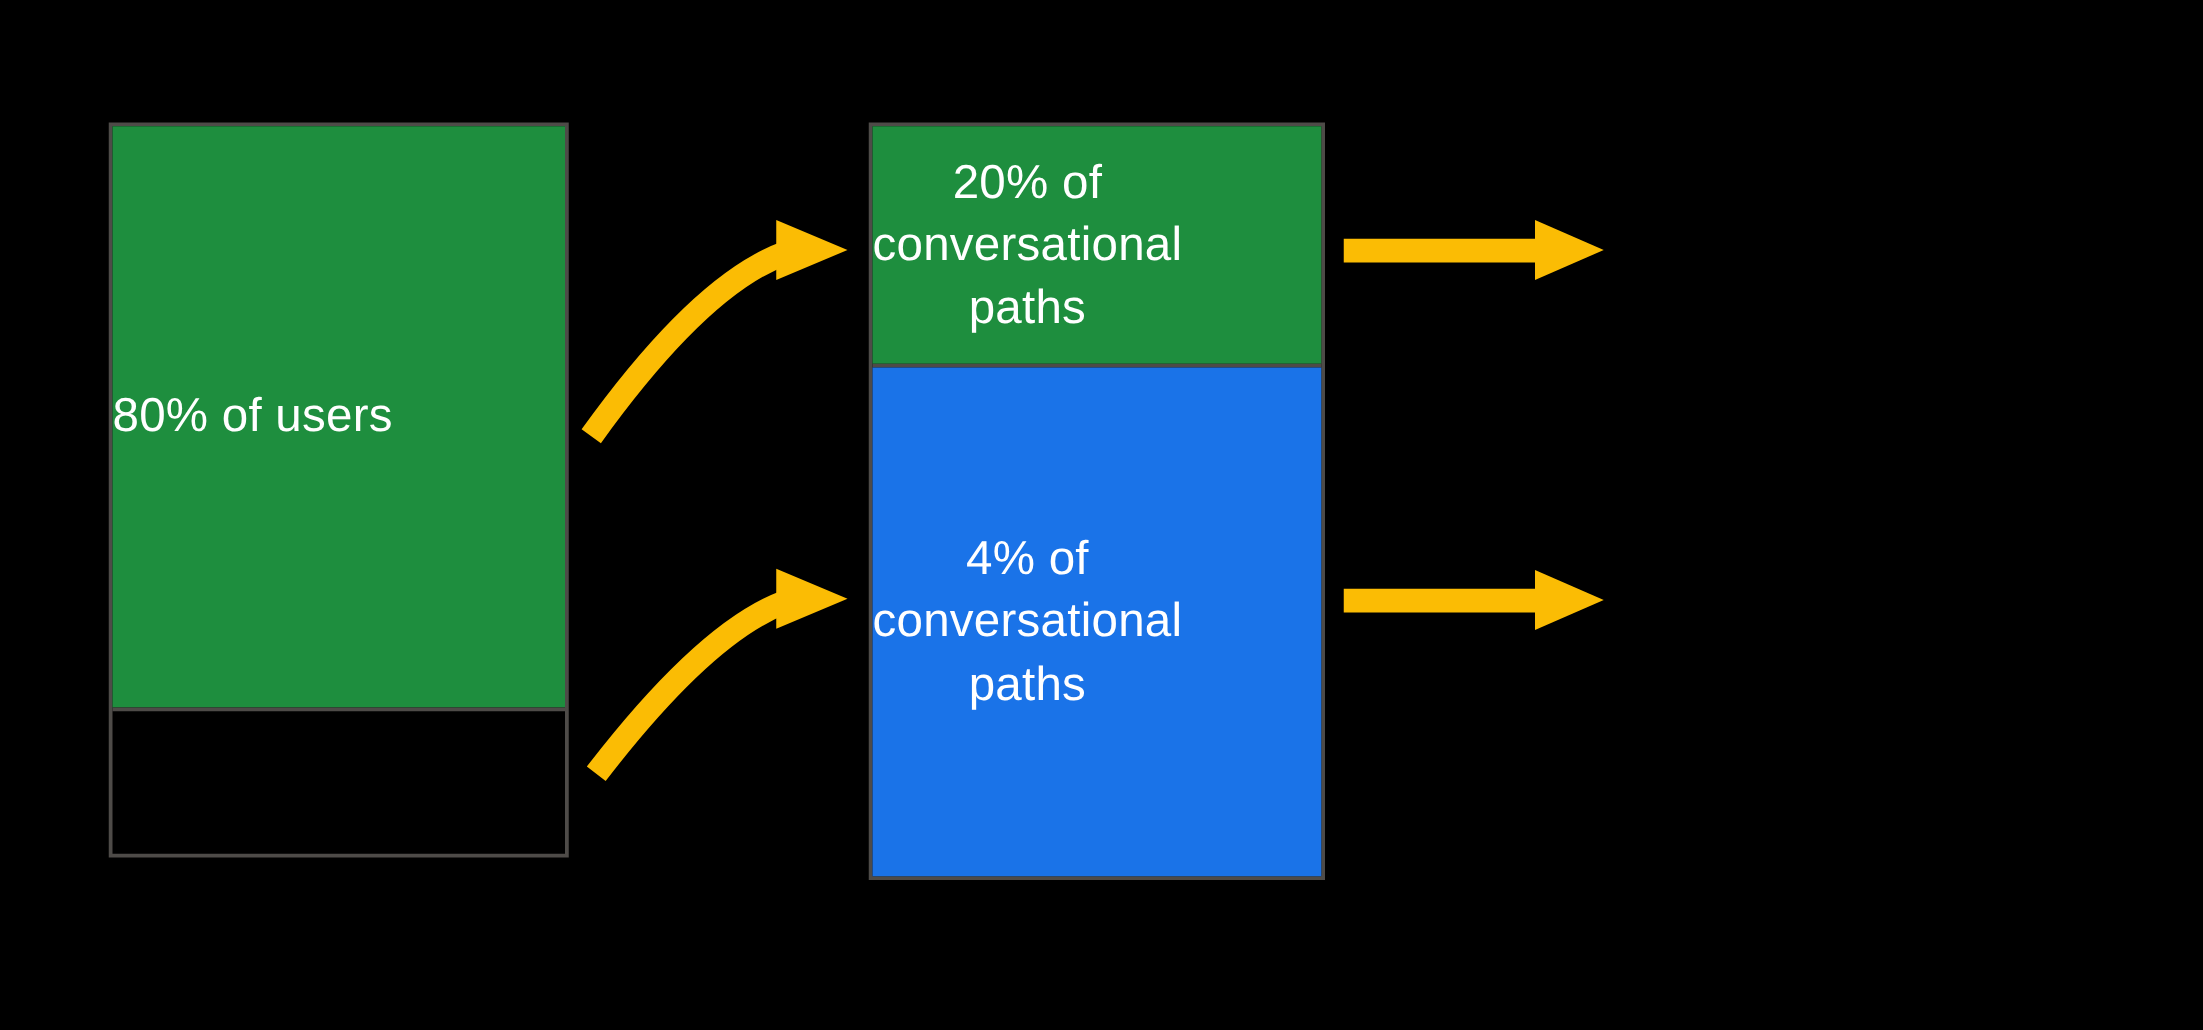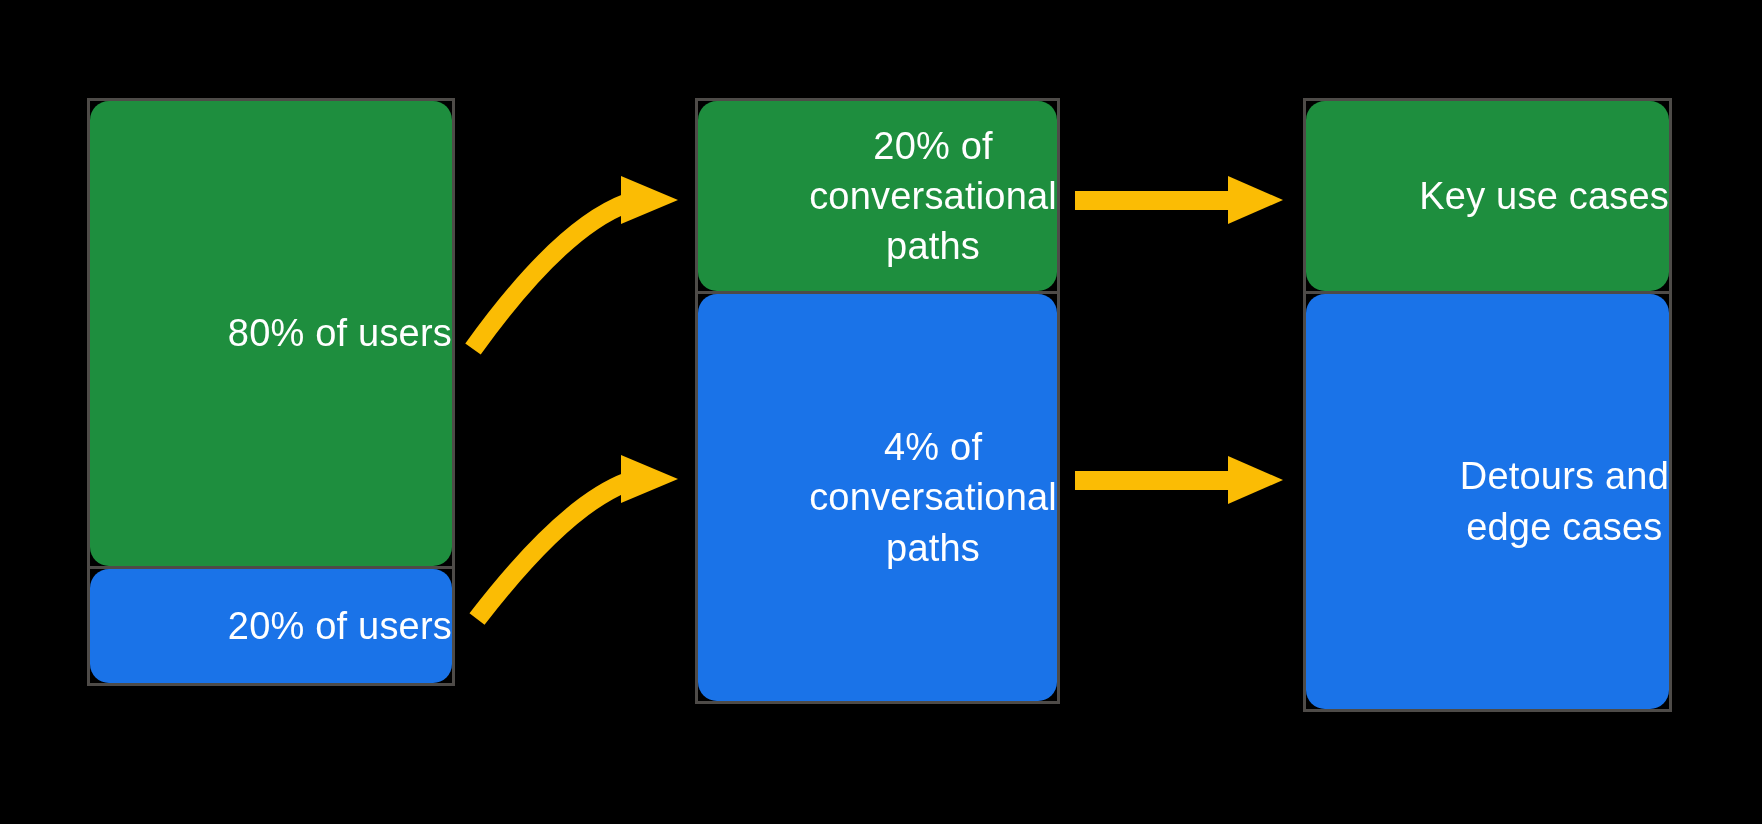--- a/index.html
+++ b/index.html
@@ -36,23 +36,22 @@
     border: 3px solid var(--color-border, #4E4B48);
     display: flex;
     flex-direction: column;
   }
   .bar-left   { left: 87px;   top: 98px; width: 368px; height: 588px; }
   .bar-middle { left: 695px;  top: 98px; width: 365px; height: 606px; }
   .bar-right  { left: 1303px; top: 98px; width: 369px; height: 614px; }
   .seg {
     display: flex;
     align-items: center;
-    justify-content: flex-end;
+    justify-content: flex-start;
     text-align: center;
-    border-radius: 19px;
   }
   .seg-green { background: var(--color-green, #1E8E3E); }
   .seg-blue  { background: var(--color-blue, #1A73E8); flex: 1 1 auto; }
   .seg-divider {
     height: 3px;
     flex: 0 0 3px;
     background: var(--color-border, #4E4B48);
   }
   .bar-left .seg-green   { flex: 0 0 465px; }
   .bar-middle .seg-green { flex: 0 0 190px; }
@@ -88,43 +87,30 @@
       <rect class="arrow-fill" x="1075" y="471" width="156" height="19"></rect>
       <polygon class="arrow-fill" points="1228,456 1228,504 1283,480"></polygon>
     </g>
   </svg>
 
   <div class="bar bar-left">
     <div class="seg seg-green">
       <span class="seg-label">80% of users</span>
     </div>
     <div class="seg-divider"></div>
-    <div class="seg seg-blue">
-      <span class="seg-label">20% of users</span>
-    </div>
   </div>
 
   <div class="bar bar-middle">
     <div class="seg seg-green">
       <span class="seg-label">20% of
 conversational
 paths</span>
     </div>
     <div class="seg-divider"></div>
     <div class="seg seg-blue">
       <span class="seg-label">4% of
 conversational
 paths</span>
     </div>
   </div>
 
-  <div class="bar bar-right">
-    <div class="seg seg-green">
-      <span class="seg-label">Key use cases</span>
-    </div>
-    <div class="seg-divider"></div>
-    <div class="seg seg-blue">
-      <span class="seg-label">Detours and
-edge cases</span>
-    </div>
-  </div>
 
 </div>
 
 </body></html>

